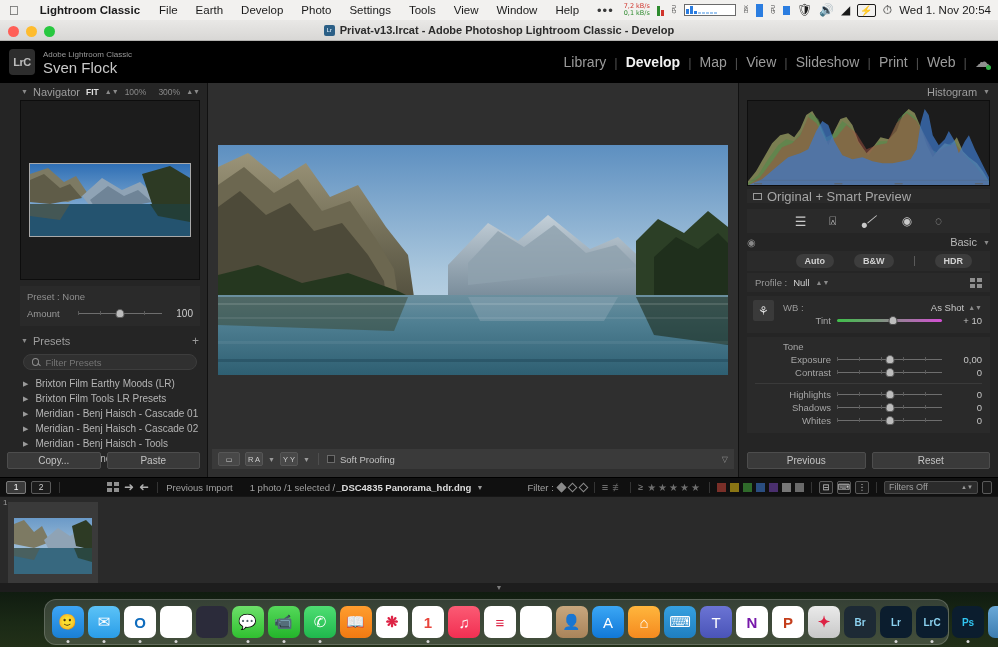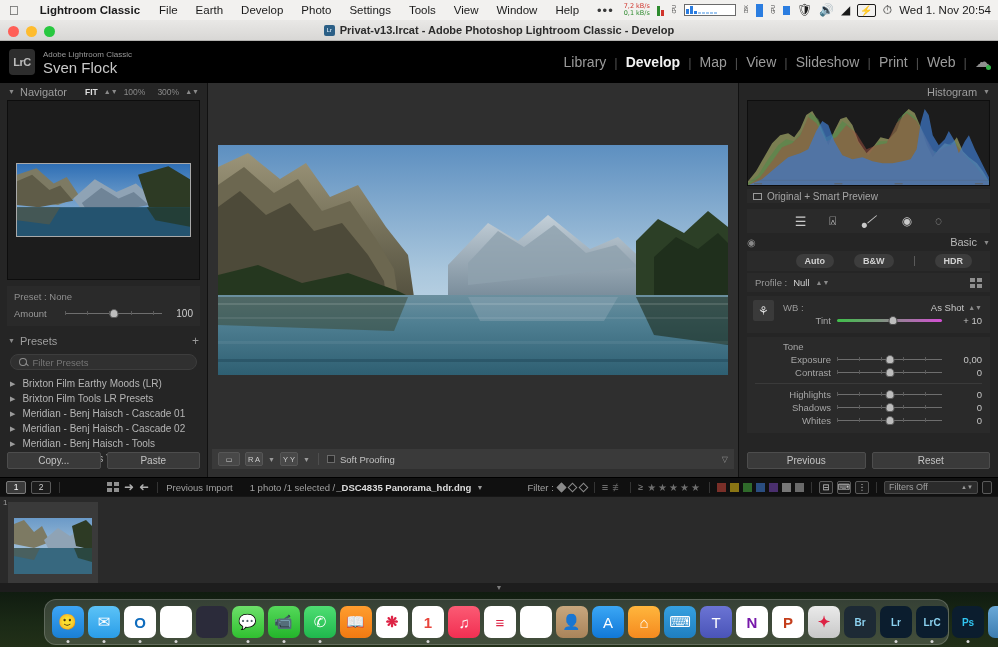--- a/index.html
+++ b/index.html
@@ -47,21 +47,21 @@
   .modules { margin-left:auto; display:flex; align-items:center; gap:0; padding-right:8px; font-size:14px; }
   .module { padding:0 8px; color:#9b9b9b; }
   .module.active { color:#f2f2f2; font-weight:bold; }
   .msep { color:#4e4e4e; font-size:13px; }
   .cloud-ic { margin-left:8px; font-size:15px; color:#8f8f8f; position:relative; }
   .cloud-dot { position:absolute; right:-1px; bottom:1px; width:5px; height:5px; border-radius:50%; background:#35b34a; }
 
   
   .workspace { position:absolute; top:83px; left:0; width:998px; height:394px; background:#2f2f2f; }
 
-  .lpanel { position:absolute; left:0; top:0; width:208px; height:394px; background:#252525; border-right:1px solid #111; }
+  .lpanel { position:absolute; left:0; top:0; width:208px; height:394px; background:#252525; border-right:1px solid #111;padding-left:13px; }
   .rpanel { position:absolute; right:0; top:0; width:260px; height:394px; background:#252525; border-left:1px solid #111; }
   .center { position:absolute; left:208px; right:260px; top:0; bottom:0; background:#2f2f2f; }
 
   .ptitle { height:17px; display:flex; align-items:center; padding:0 8px; font-size:11px; color:#9e9e9e; }
   .ptri { font-size:7px; margin-right:5px; color:#8a8a8a; }
   .ptitle .grow { flex:1; }
   .zlvl { font-size:8.5px; color:#8a8a8a; padding:0 6px; }
   .zlvl.on { color:#e0e0e0; font-weight:bold; }
   .stepper { font-size:7px; color:#8a8a8a; }
 
@@ -107,21 +107,21 @@
   .tb-sep { width:1px; height:12px; background:#4e4e4e; margin:0 3px; }
   .tb-lbl { font-size:9.5px; color:#c2c2c2; }
   .chk { width:8px; height:8px; background:#2a2a2a; border:1px solid #6a6a6a; display:inline-block; }
   .tb-caret { margin-left:auto; font-size:8px; color:#8f8f8f; }
 
   
   .histo { margin:0 8px; height:86px; background:#1c1c1c; border:1px solid #0e0e0e; position:relative; overflow:hidden; }
   .clip { position:absolute; top:2px; width:0; height:0; border-left:6px solid transparent; border-right:6px solid transparent;
           border-bottom:9px solid #d9d9d9; }
   .smartprev { margin:3px 8px 4px; height:14px; background:#2a2a2a; display:flex; align-items:center; gap:5px;
-               padding:0 6px; font-size:10px; color:#a5a5a5; }
+               padding:0 6px; font-size:13px; color:#a5a5a5; }
   .sp-ic { width:9px; height:7px; border:1px solid #9a9a9a; display:inline-block; }
   .toolstrip { margin:6px 8px 0; height:24px; background:#2a2a2a; display:flex; align-items:center;
                justify-content:center; gap:23px; color:#c9c9c9; }
   .rhead { height:18px; display:flex; align-items:center; padding:0 8px; font-size:11px; color:#b9b9b9; }
   .rhead .grow { flex:1; }
   .abw { margin:0 8px; height:20px; background:#2a2a2a; display:flex; align-items:center; justify-content:flex-end; gap:20px; padding:0 18px 0 0;font-weight:bold; }
   .pill { height:14px; padding:0 9px; border-radius:7px; background:#3d3d3d; color:#d2d2d2; font-size:9px;
           display:flex; align-items:center; }
   .vsep { width:1px; height:10px; background:#5a5a5a; }
   .profrow { margin:2px 8px 0; height:19px; background:#2a2a2a; display:flex; align-items:center; padding:0 8px; gap:6px; font-size:9.5px; color:#9a9a9a; }

